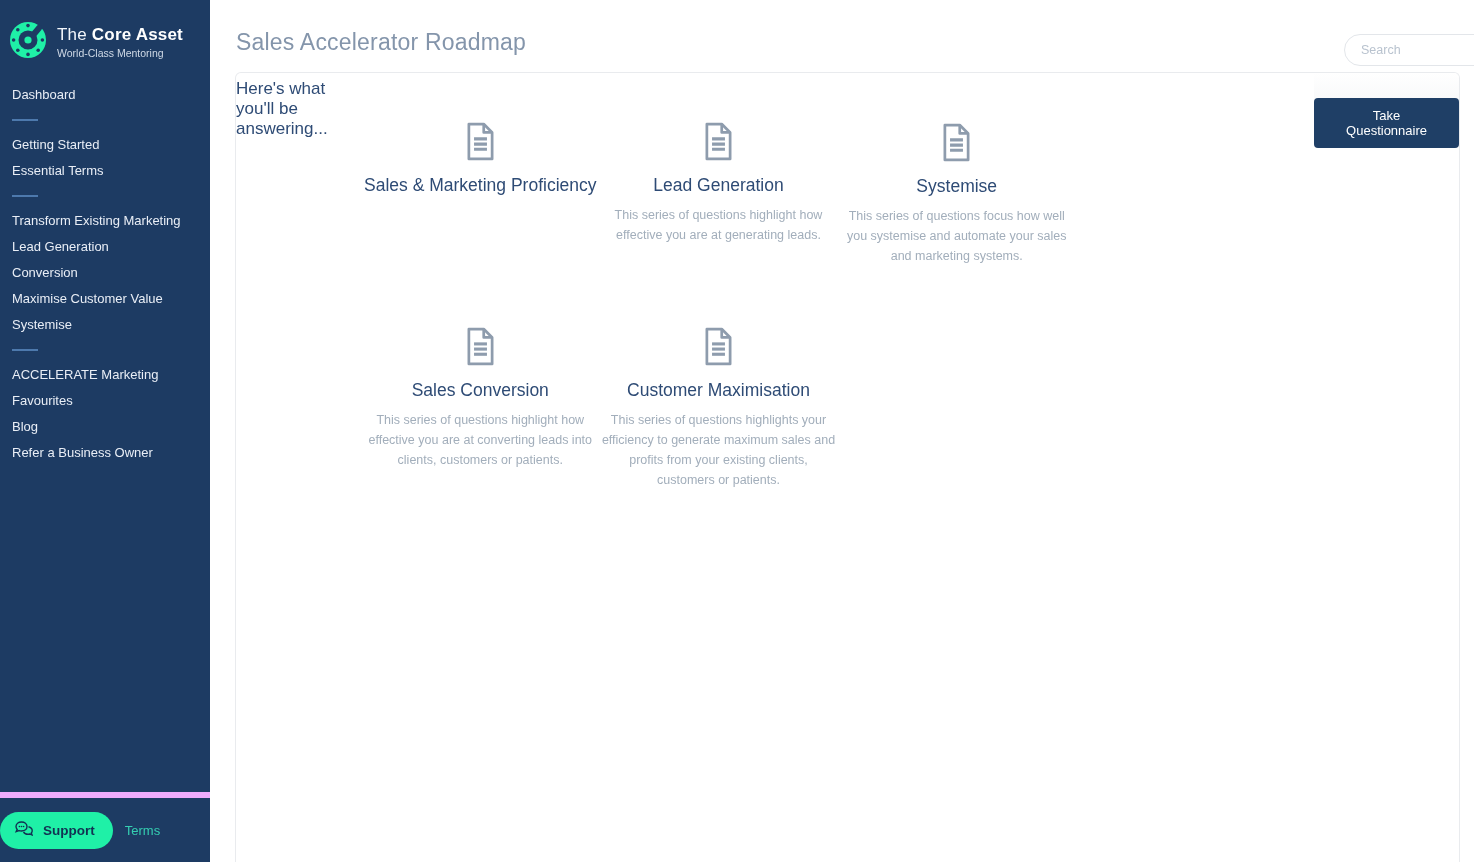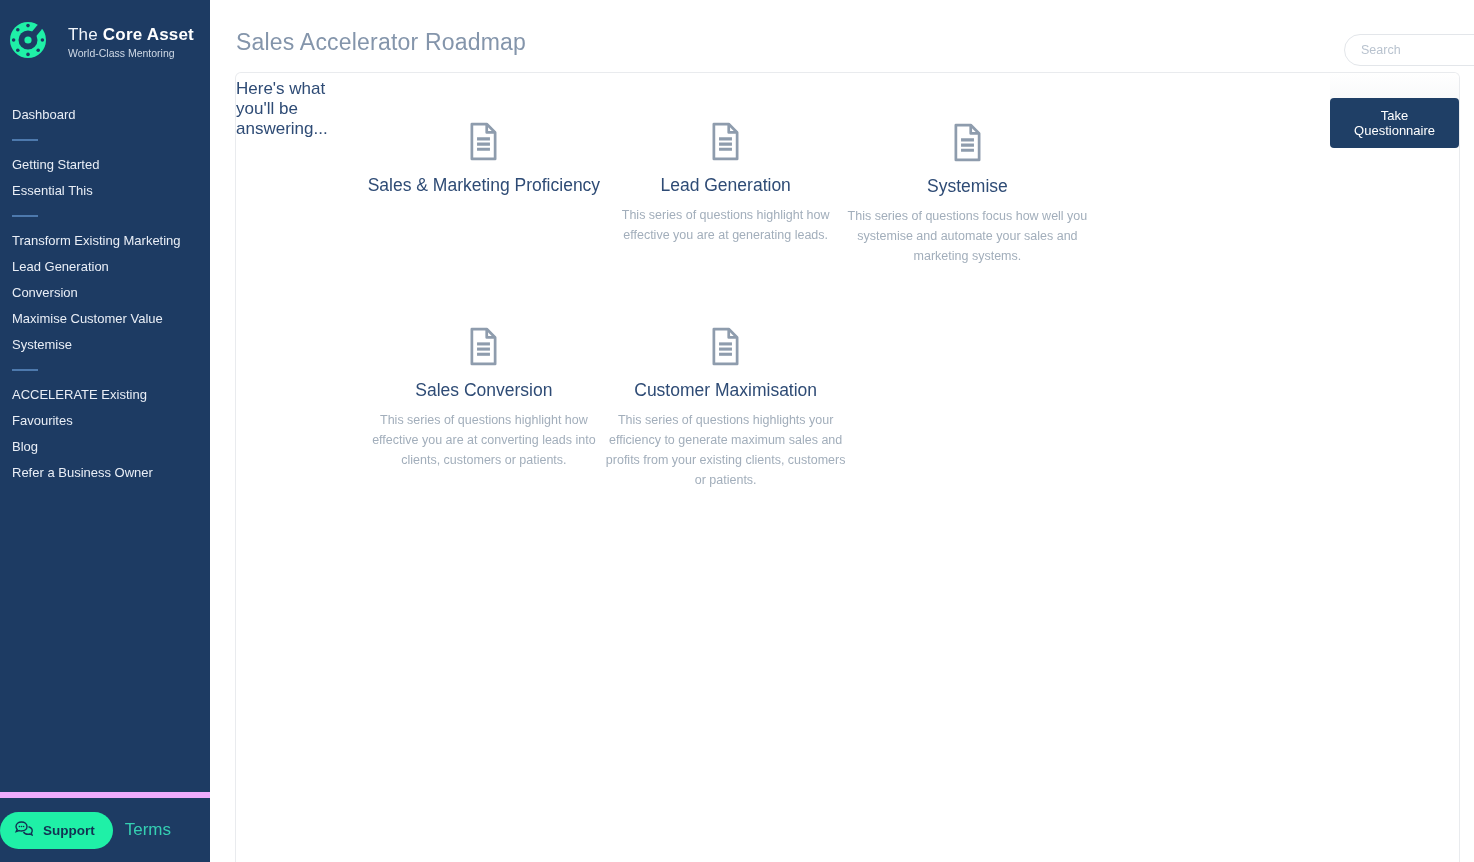--- a/index.html
+++ b/index.html
@@ -12,33 +12,33 @@
   .app { display: flex; width: 1474px; height: 862px; overflow: hidden; }
 
   
   .sidebar {
     width: 210px; min-width: 210px; height: 862px;
     background: #1d3b63;
     position: relative;
     display: flex; flex-direction: column;
   }
   .logo {
-    display: flex; align-items: center; gap: 20px;
+    display: flex; align-items: center; gap: 9px;
     padding: 20px 10px 18px 8px;
     cursor: pointer;
   }
   .logo-text .brand {
     color: #f2f6fb; font-size: 17px; letter-spacing: .2px;
     font-weight: 400; white-space: nowrap;
   }
   .logo-text .brand b { font-weight: 700; color: #ffffff; }
   .logo-text .tagline {
     color: #cfd9e6; font-size: 10.5px; margin-top: 2px; white-space: nowrap;
   }
-  nav { margin-top: 20px; }
+  nav { margin-top: 0; }
   .nav-item {
     display: block;
     color: #e9eef6; font-size: 13px;
     padding: 5px 10px 5px 12px;
     line-height: 16px;
     cursor: pointer; text-decoration: none;
     white-space: nowrap;
   }
   .nav-divider {
     width: 26px; height: 2px;
@@ -55,21 +55,21 @@
   .support-btn {
     display: inline-flex; align-items: center; gap: 7px;
     background: #1ff0a7; color: #123152;
     border: none; border-radius: 19px;
     padding: 9px 18px 9px 14px;
     font-size: 13.5px; font-weight: 700;
     font-family: "Liberation Sans", sans-serif;
     cursor: pointer;
   }
   .terms-link {
-    color: #35cfb2; font-size: 17px; text-decoration: none; cursor: pointer; text-align: right;
+    color: #35cfb2; font-size: 13px; text-decoration: none; cursor: pointer; text-align: right;
   }
 
   
   main { flex: 1; position: relative; background: #ffffff; margin-top: 12px; }
   .main-header {
     height: 60px; position: relative;
     display: flex; align-items: center;
     padding-left: 26px;
   }
   .page-title {
@@ -124,21 +124,21 @@
 
   .cta-bar {
     height: 72px;
     background: linear-gradient(#ffffff, #edeff1);
     display: flex; justify-content: center; align-items: flex-start;
     padding-top: 25px;
   }
   .cta-button {
     background: #1f3f66; color: #ffffff;
     border: none; border-radius: 4px;
-    padding: 10px 24px;
+    padding: 10px 32px;
     font-size: 13px; font-family: "Liberation Sans", sans-serif;
     cursor: pointer;
   }
 </style>
 </head>
 <body>
 
 <div class="app">
 
   <aside class="sidebar">
@@ -163,29 +163,29 @@
       <div class="logo-text">
         <div class="brand"><span>The </span><b>Core Asset</b></div>
         <div class="tagline">World-Class Mentoring</div>
       </div>
     </div>
 
     <nav>
       <a class="nav-item">Dashboard</a>
       <div class="nav-divider"></div>
       <a class="nav-item">Getting Started</a>
-      <a class="nav-item">Essential This</a>
+      <a class="nav-item">Essential Terms</a>
       <div class="nav-divider"></div>
       <a class="nav-item">Transform Existing Marketing</a>
       <a class="nav-item">Lead Generation</a>
       <a class="nav-item">Conversion</a>
       <a class="nav-item">Maximise Customer Value</a>
       <a class="nav-item">Systemise</a>
       <div class="nav-divider"></div>
-      <a class="nav-item">ACCELERATE Existing</a>
+      <a class="nav-item">ACCELERATE Marketing</a>
       <a class="nav-item">Favourites</a>
       <a class="nav-item">Blog</a>
       <a class="nav-item">Refer a Business Owner</a>
     </nav>
 
     <div class="sidebar-footer">
       <button class="support-btn">
         <span>
           <svg width="22" height="16" viewBox="0 0 22 16" fill="none" stroke="#123152" stroke-width="1.4">
             <path d="M2 5.5 C2 2.8 4.4 1 7.5 1 C10.6 1 13 2.8 13 5.5 C13 8.2 10.6 10 7.5 10 C6.6 10 5.8 9.9 5.1 9.6 L2.2 10.6 L3.2 8.4 C2.4 7.6 2 6.6 2 5.5 Z"></path>

